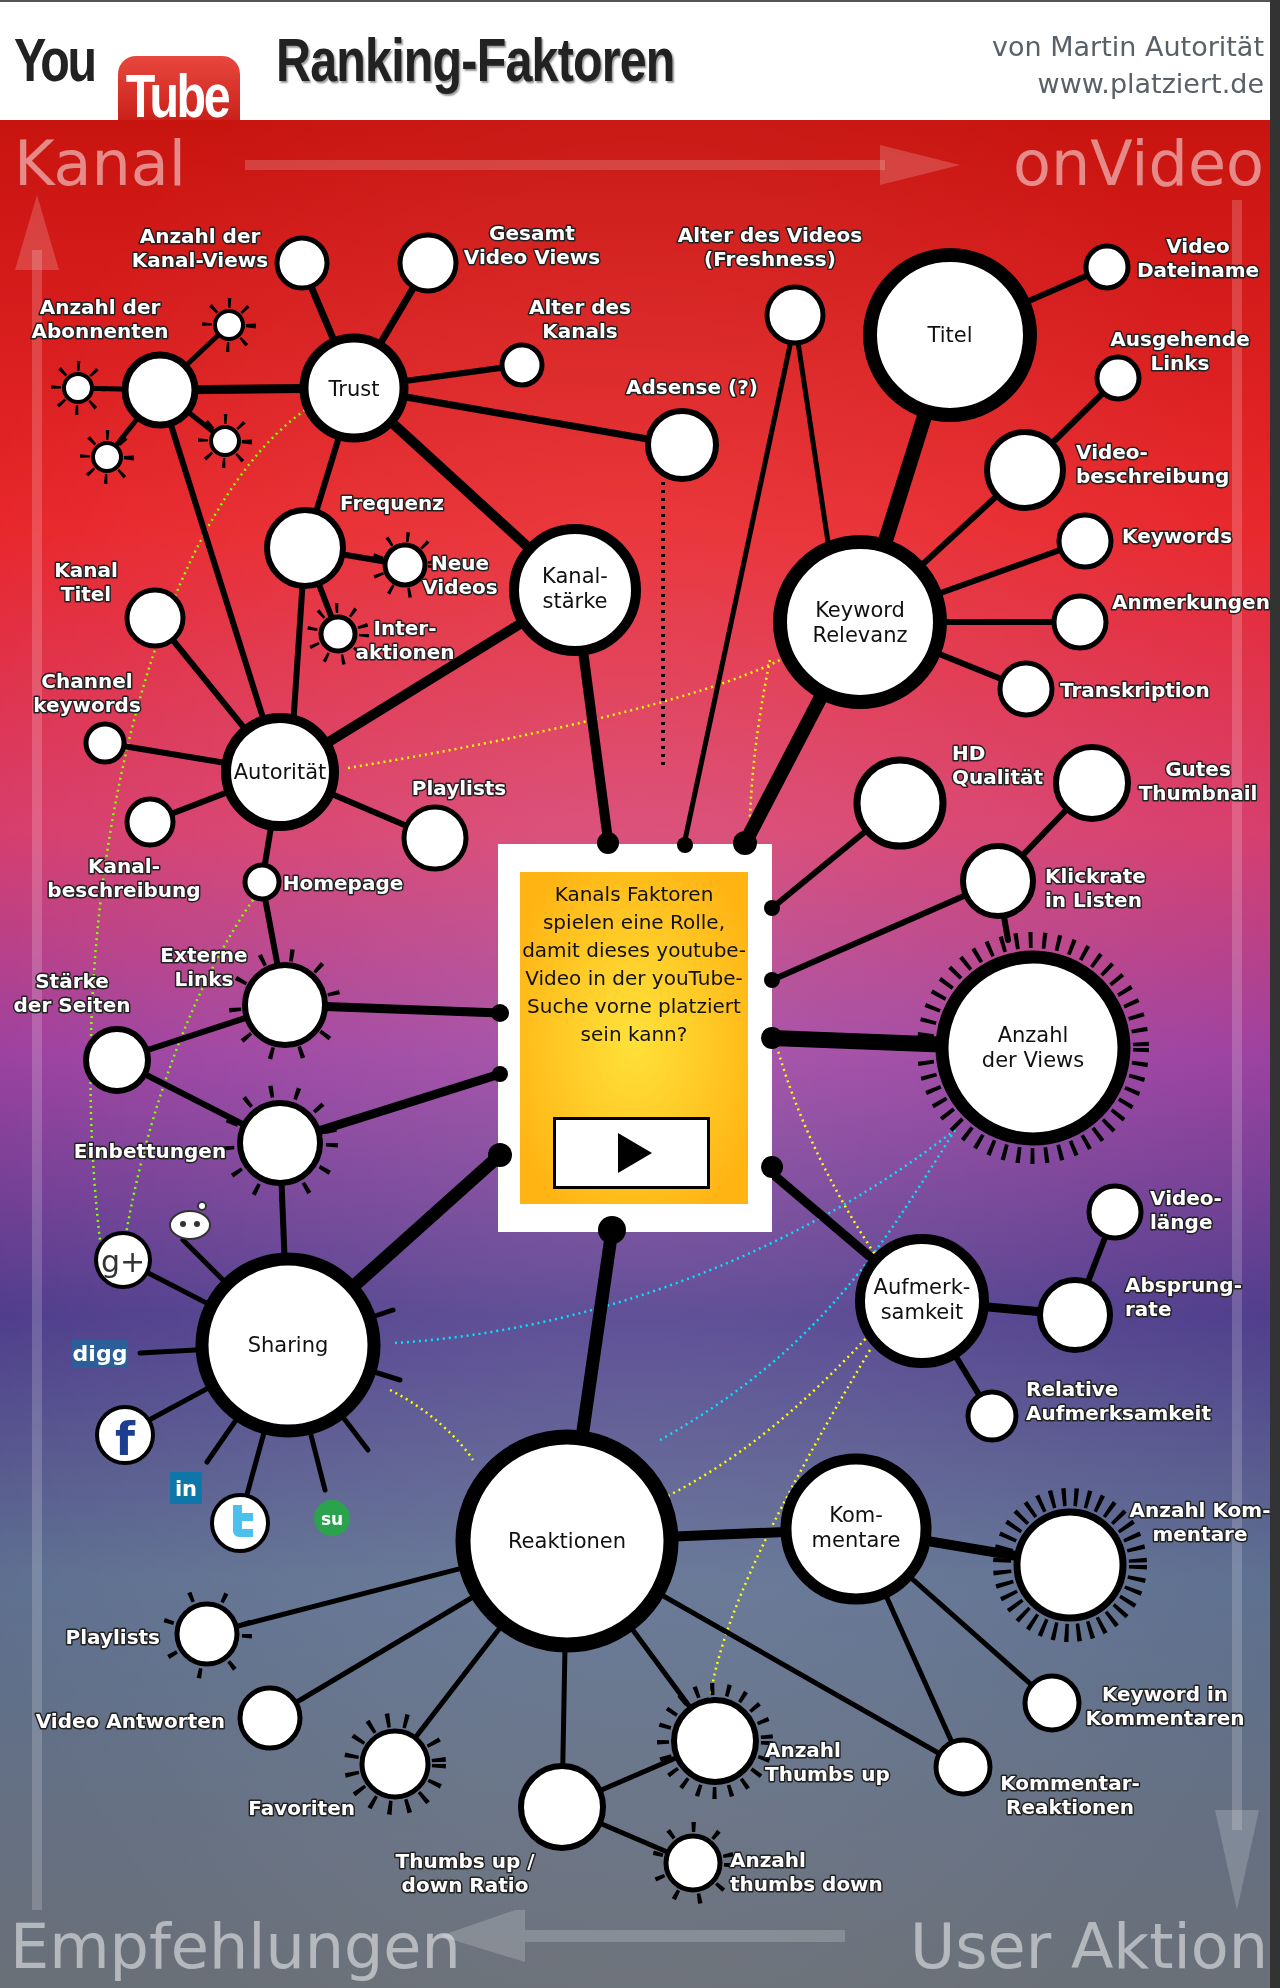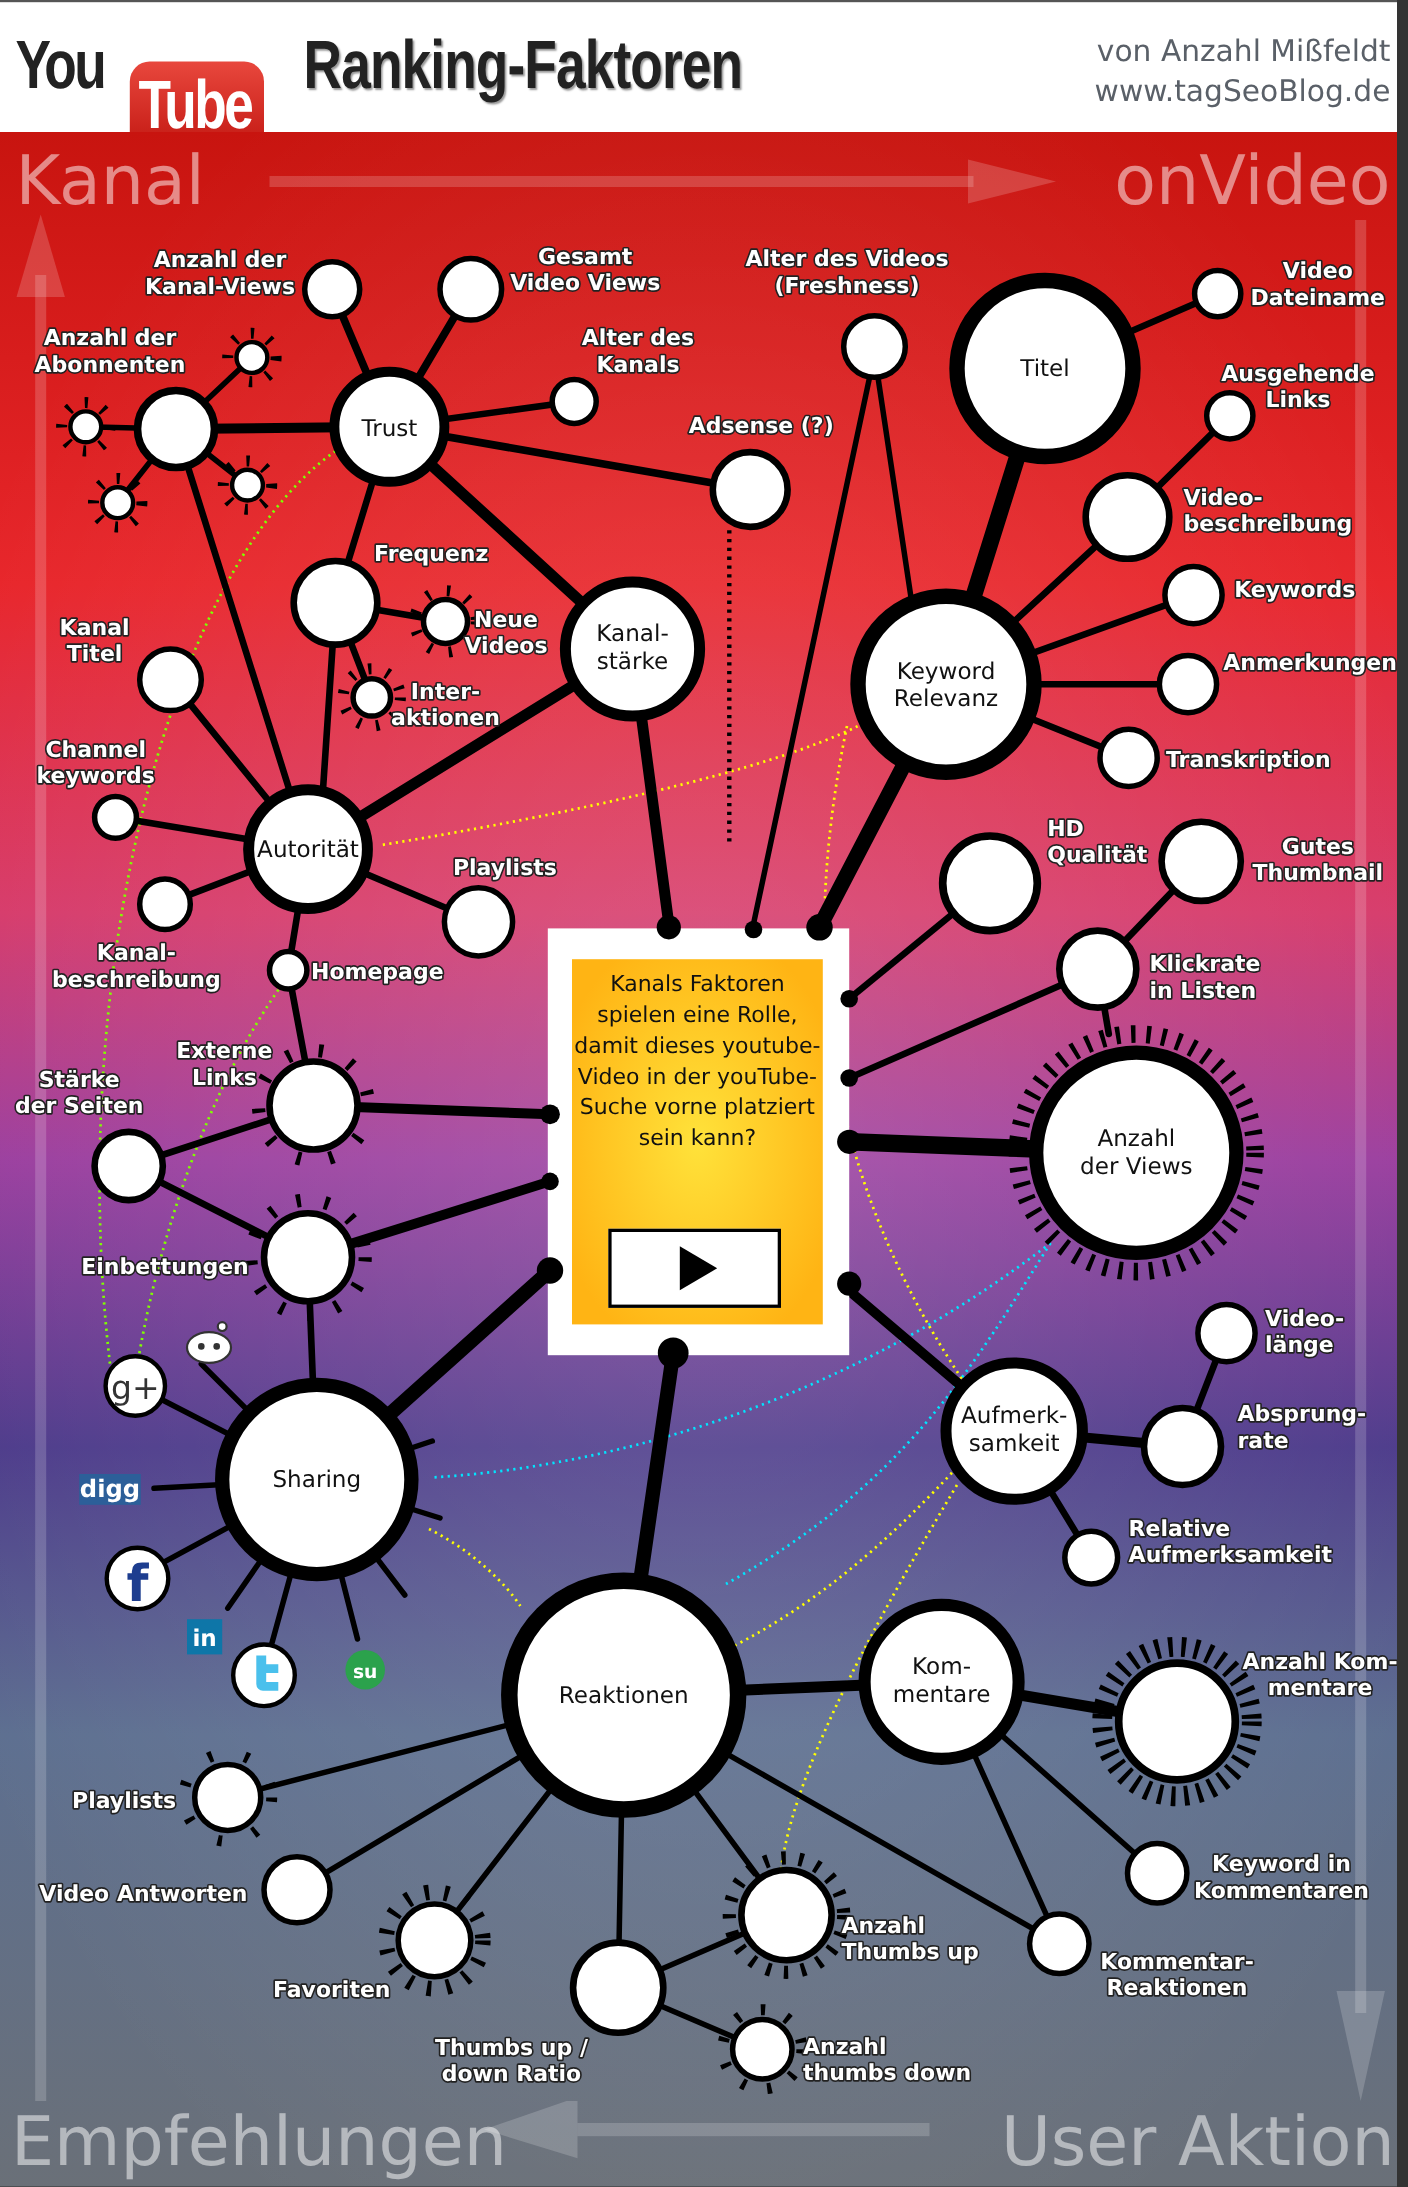--- a/index.html
+++ b/index.html
@@ -23,22 +23,22 @@
 <body>
 
 <div id="root">
   <div class="header">
     <div class="yt-you">You</div>
     <div class="yt-tube">
         <span>Tube</span>
       </div>
     <div class="title">Ranking-Faktoren</div>
     <div class="author">
-      <div>von Anzahl Mißfeldt</div>
-      <div>www.tagSeoBlog.de</div>
+      <div>von Martin Autorität</div>
+      <div>www.platziert.de</div>
     </div>
   </div>
 
   <svg class="canvas" width="1280" height="1868" viewBox="0 120 1280 1868" xmlns="http://www.w3.org/2000/svg">
     <defs>
       <linearGradient id="bg" x1="0" y1="0" x2="0" y2="1">
         <stop offset="0" stop-color="#c8140f"></stop>
         <stop offset="0.22" stop-color="#e8262b"></stop>
         <stop offset="0.38" stop-color="#d63a6a"></stop>
         <stop offset="0.5" stop-color="#9a3d9e"></stop>

